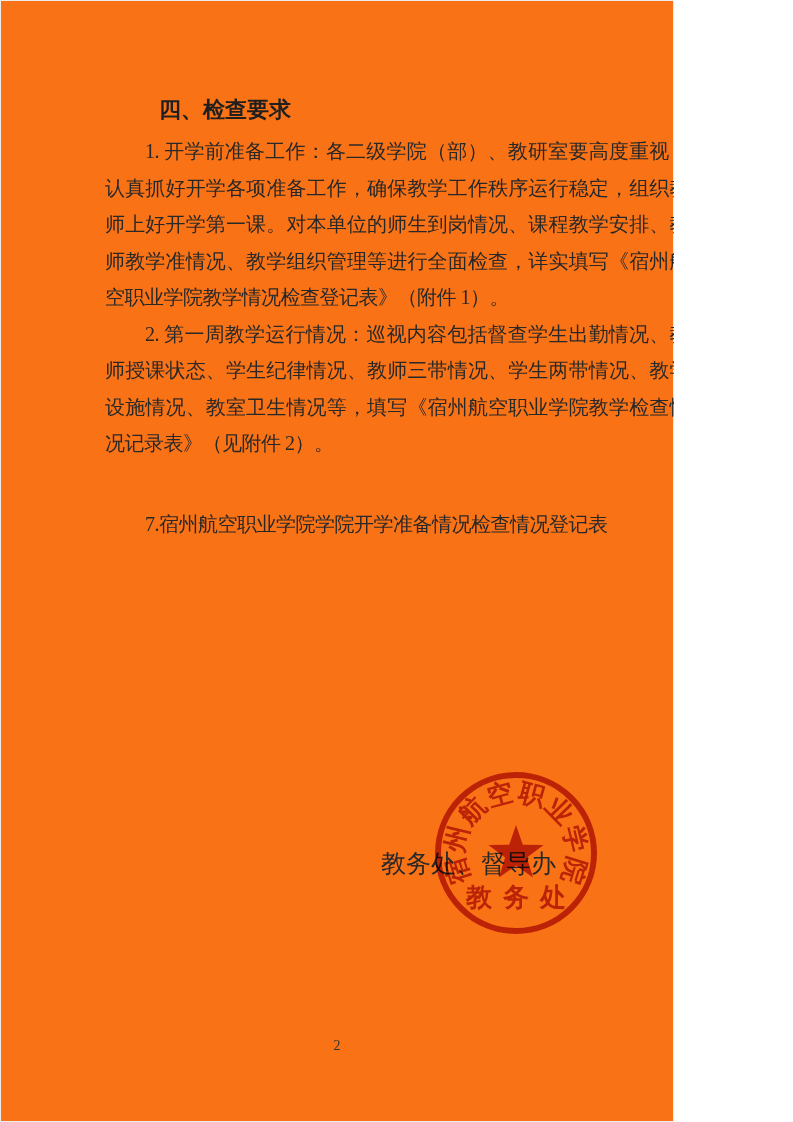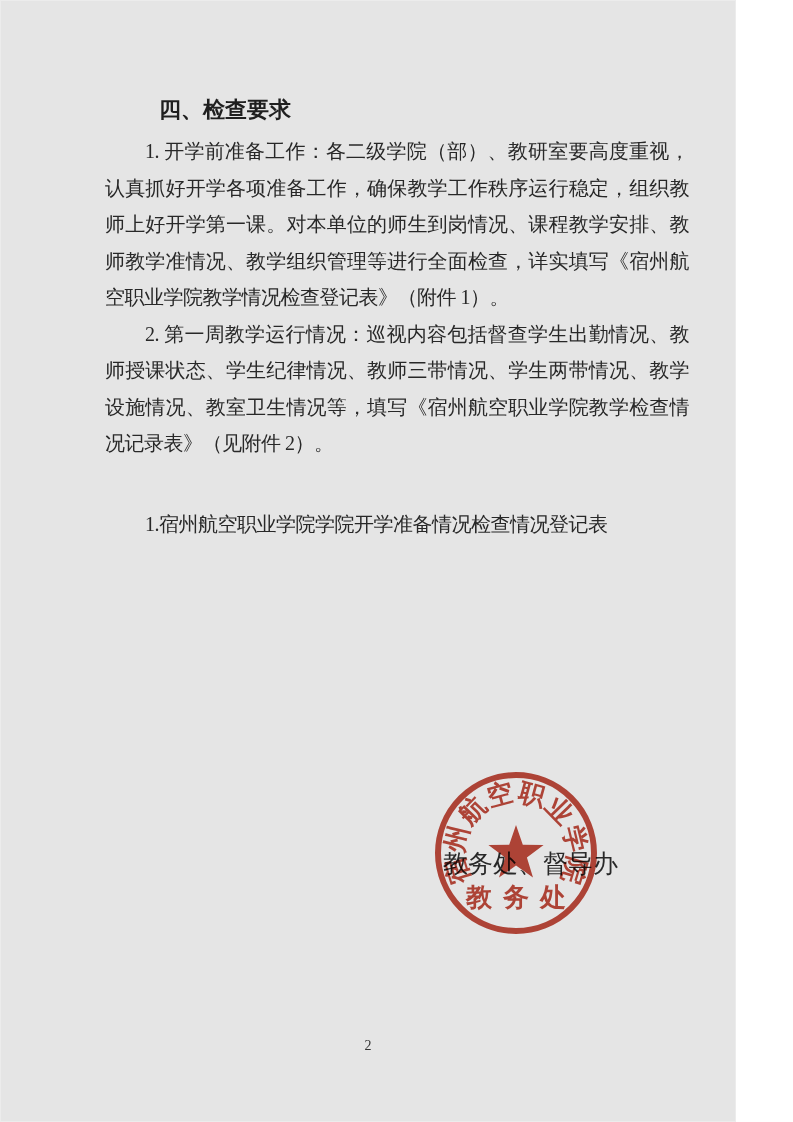--- a/index.html
+++ b/index.html
@@ -2,23 +2,23 @@
 <html><head>
 <meta charset="utf-8">
 <style>
   html, body {
     margin: 0;
     padding: 0;
     background: #ffffff;
   }
   .page {
     position: relative;
-    width: 736px;
+    width: 674px;
     height: 1122px;
-    background: #e5e5e5;
+    background: #f97316;
     overflow: hidden;
     box-shadow: inset 0 0 0 1px #ececec;
     font-family: "Liberation Serif", "DejaVu Serif", serif;
     color: #262626;
   }
   .content {
     position: absolute;
     left: 105px;
     top: 90px;
     width: 584px;
@@ -98,21 +98,21 @@
 
   <div class="content">
     <h2 class="section-heading">四、检查要求</h2>
 
     <p class="para">1. 开学前准备工作：各二级学院（部）、教研室要高度重视，认真抓好开学各项准备工作，确保教学工作秩序运行稳定，组织教师上好开学第一课。对本单位的师生到岗情况、课程教学安排、教师教学准情况、教学组织管理等进行全面检查，详实填写《宿州航空职业学院教学情况检查登记表》（附件 1）。</p>
 
     <p class="para">2. 第一周教学运行情况：巡视内容包括督查学生出勤情况、教师授课状态、学生纪律情况、教师三带情况、学生两带情况、教学设施情况、教室卫生情况等，填写《宿州航空职业学院教学检查情况记录表》（见附件 2）。</p>
 
 
     <div class="attachments">
-      <p>1.宿州航空职业学院学院开学准备情况检查情况登记表</p>
+      <p>7.宿州航空职业学院学院开学准备情况检查情况登记表</p>
     </div>
   </div>
 
   <div class="signature">
     <div>教务处、督导办</div>
   </div>
 
   <svg class="seal" viewBox="0 0 200 200" xmlns="http://www.w3.org/2000/svg">
     <circle class="seal-stroke" cx="100" cy="100" r="78" fill="none" stroke-width="6" stroke="#bc3a2b"></circle>
     <polygon class="seal-fill" points="100,72 106.8,91.7 127.6,92 110.9,104.6 117,124.5 100,112.5 83,124.5 89.1,104.6 72.4,92 93.2,91.7" fill="#bc3a2b"></polygon>

